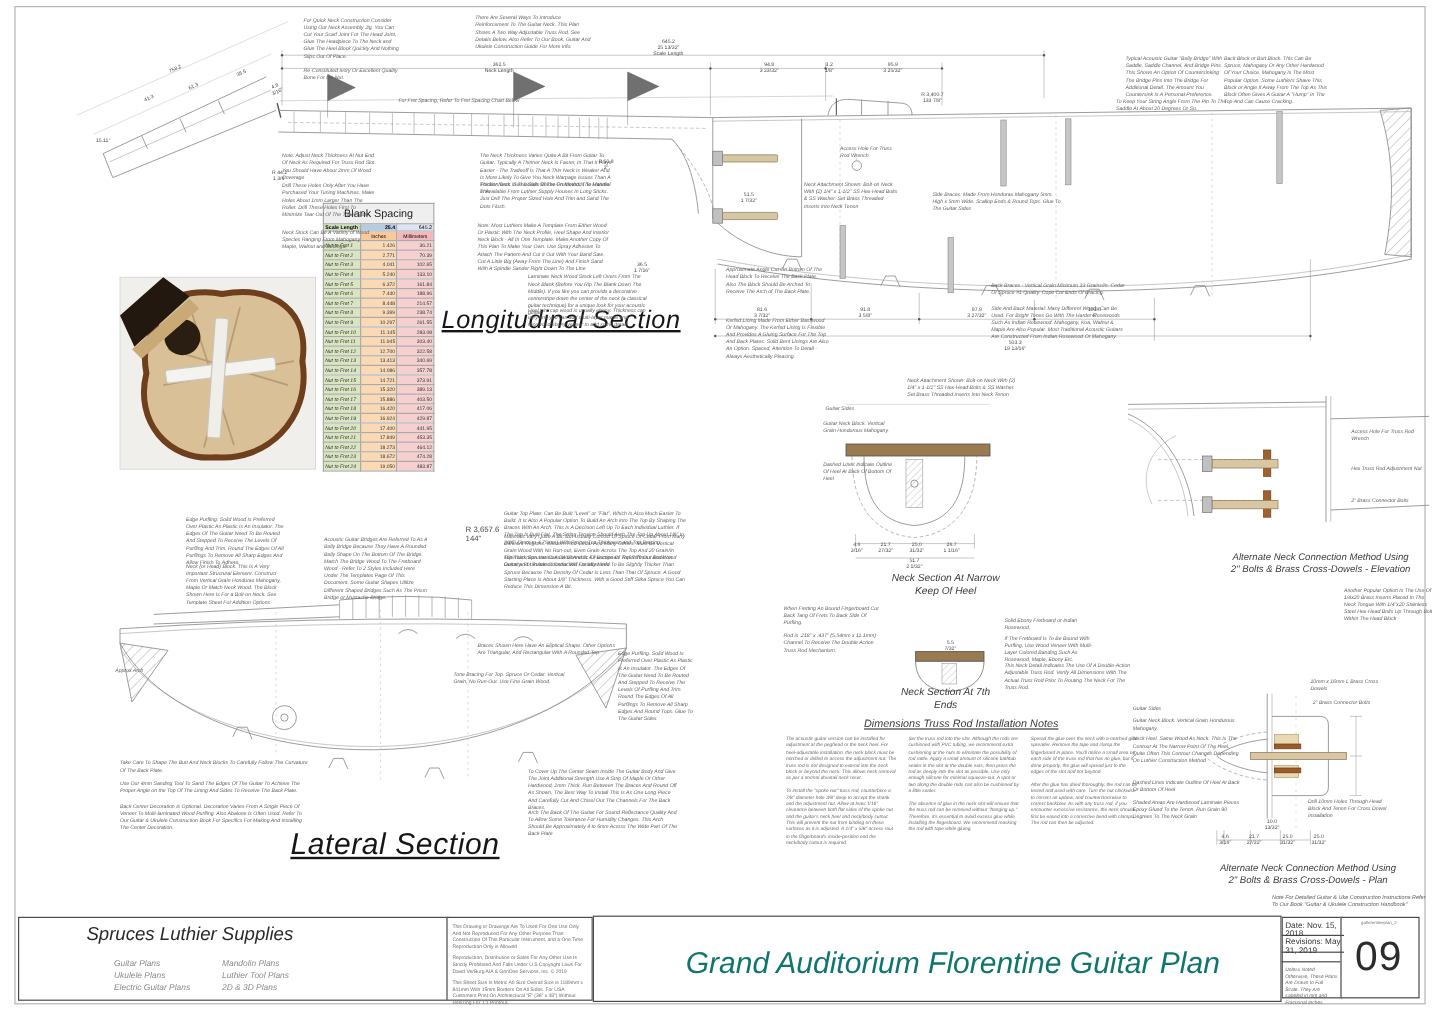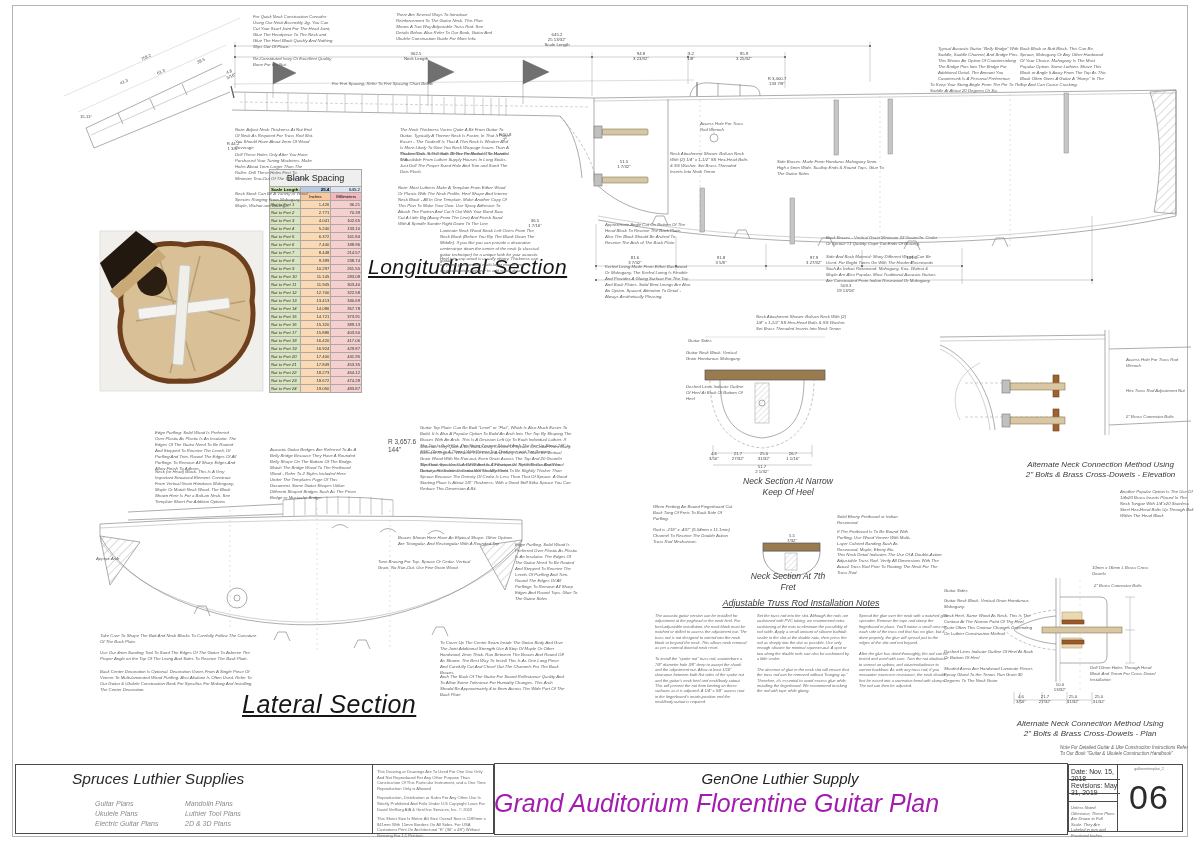--- a/index.html
+++ b/index.html
@@ -37,22 +37,22 @@
   #fret-table td.c-in{background:#fbd9b5;font-size:4.2px;text-align:right;color:#333;}
   #fret-table td.c-mm{background:#f6cfcf;font-size:4.2px;text-align:right;color:#333;}
   
   .band-box{position:absolute;border:1px solid #4a4a4a;background:#fff;}
   #logo-name{position:absolute;left:72px;top:770px;width:215px;font-size:15.5px;
              font-style:italic;color:#2a2a2a;}
   .logo-col{position:absolute;font-size:7px;font-style:italic;color:#8a8a8a;line-height:1.45;}
   .disc-p{font-size:4.15px;color:#6e6e6e;line-height:1.35;margin:0 0 4px 0;}
   #title-sub{position:absolute;left:494px;top:770px;width:572px;text-align:center;
              font-size:15px;font-style:italic;color:#222;}
-  #title-main{position:absolute;left:494px;top:789px;width:600px;
-             font-size:25px;font-style:italic;color:#a21caf;}
+  #title-main{position:absolute;left:494px;top:789px;width:600px;text-align:center;
+             font-size:25px;font-style:italic;color:#0f766e;}
   .tb-row{position:absolute;font-size:6.8px;color:#333;padding:2px 0 0 3px;}
   #sheet-code{position:absolute;font-size:3.6px;color:#777;text-align:center;}
   #sheet-num{position:absolute;font-size:34px;font-weight:300;color:#2b2b2b;
              text-align:center;letter-spacing:1px;}
   #tb-note{position:absolute;font-size:4.1px;font-style:italic;color:#666;line-height:1.35;}
 </style>
 </head>
 <body>
 
 <div id="sheet">
@@ -362,22 +362,22 @@
     <rect x="0" y="24" width="8" height="12" fill="#2b2b2b"></rect>
     <rect x="44" y="22" width="8" height="12" fill="#2b2b2b"></rect>
     <rect x="20" y="6" width="12" height="8" fill="#efe9dd" stroke="#b5ae9f" stroke-width="0.6"></rect>
   </svg>
 
   <div class="seclabel" style="left:242px;top:690px;font-size:25px">Lateral Section</div>
   <div class="seclabel" style="left:368px;top:255px;font-size:21px">Longitudinal Section</div>
   <div class="small-label" style="left:728px;top:476px;width:120px;font-size:8.5px">Neck Section At Narrow
 Keep Of Heel</div>
   <div class="small-label" style="left:738px;top:571px;width:100px;font-size:8.5px">Neck Section At 7th
-Fret</div>
-  <div class="small-label u" style="left:706px;top:598px;width:190px;font-size:9px">Adjustable Truss Rod Installation Notes</div>
+Ends</div>
+  <div class="small-label u" style="left:706px;top:598px;width:190px;font-size:9px">Dimensions Truss Rod Installation Notes</div>
   <div class="small-label" style="left:1008px;top:460px;width:185px;font-size:8px">Alternate Neck Connection Method Using
 2" Bolts &amp; Brass Cross-Dowels - Elevation</div>
   <div class="small-label" style="left:1000px;top:719px;width:180px;font-size:8px">Alternate Neck Connection Method Using
 2" Bolts &amp; Brass Cross-Dowels - Plan</div>
 
   <table id="fret-table">
     <tbody>
       <tr>
           <th class="title" colspan="3">Blank Spacing</th>
         </tr>
@@ -665,22 +665,21 @@
     <div>Luthier Tool Plans</div>
     <div>2D &amp; 3D Plans</div>
   </div>
 
   <div style="position:absolute;left:377px;top:769px;width:110px">
     <p class="disc-p">This Drawing or Drawings Are To Used For One Use Only And Not Reproduced For Any Other Purpose Than Construction Of This Particular Instrument, and a One Time Reproduction Only is Allowed</p>
     <p class="disc-p">Reproduction, Distribution or Sales For Any Other Use Is Strictly Prohibited And Falls Under U.S Copyright Laws For David VerBurg AIA &amp; GenOne Services, Inc. © 2019</p>
     <p class="disc-p">This Sheet Size Is Metric A0 Size Overall Size is 1189mm x 841mm With 15mm Borders On All Sides. For USA Customers Print On Architectural "E" (36" x 48") Without Resizing For 1:1 Printout.</p>
   </div>
 
-  <div id="title-sub">GenOne Luthier Supply</div>
   <div id="title-main">Grand Auditorium Florentine Guitar Plan</div>
 
   <div class="tb-row" style="left:1068px;top:766px;width:49px;border-bottom:1px solid #4a4a4a;height:11px">Date: Nov. 15, 2018</div>
   <div class="tb-row" style="left:1068px;top:780px;width:49px;border-bottom:1px solid #4a4a4a;height:11px">Revisions: May 31, 2019</div>
   <div style="position:absolute;left:1068px;top:794px;width:49px;border-bottom:1px solid #4a4a4a;height:7px"></div>
   <div id="tb-note" style="left:1071px;top:805px;width:44px">Unless Noted Otherwise, These Plans Are Drawn to Full Scale. They Are Labeled in mm and Fractional Inches</div>
   <div id="sheet-code" style="left:1117px;top:767px;width:64px">gaflorentineplan_2</div>
-  <div id="sheet-num" style="left:1117px;top:778px;width:64px">06</div>
+  <div id="sheet-num" style="left:1117px;top:778px;width:64px">09</div>
 </div>
 
 </body></html>

